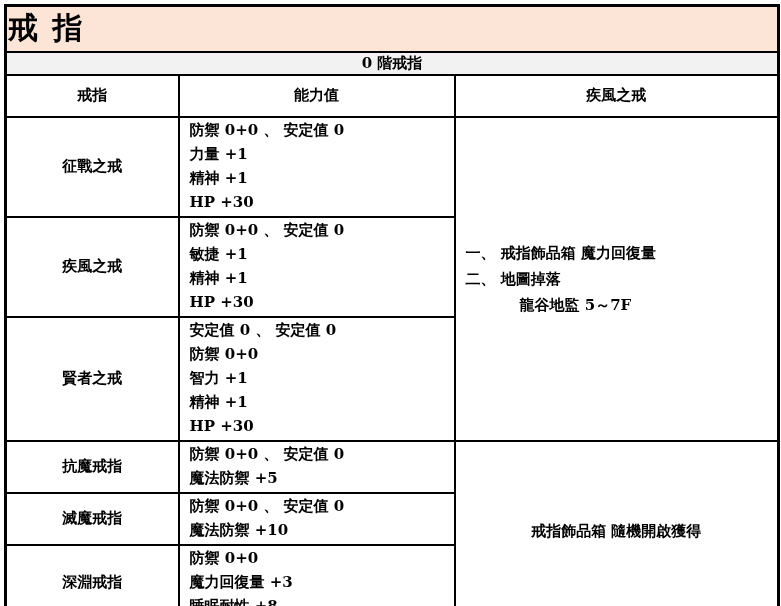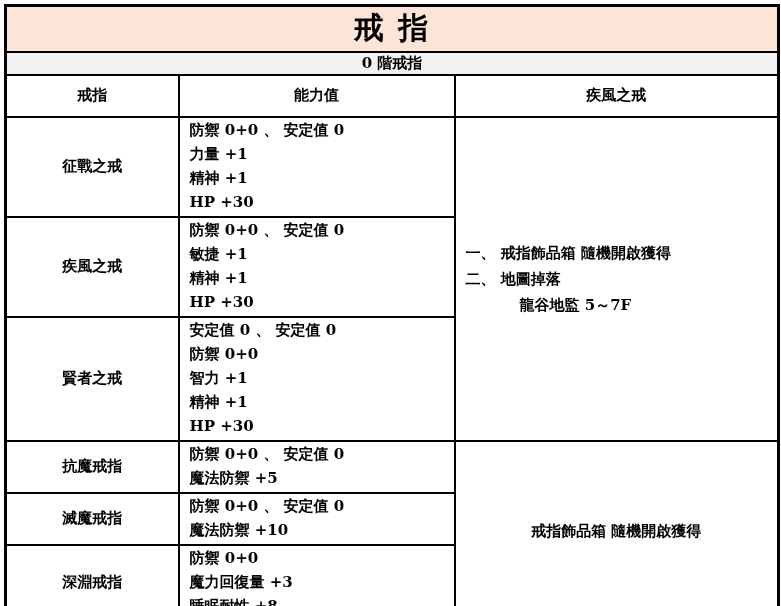--- a/index.html
+++ b/index.html
@@ -28,21 +28,21 @@
     font-weight: bold;
     color: #000000;
     overflow: hidden;
   }
   col.c1 { width: 173px; }
   col.c2 { width: 276px; }
   col.c3 { width: 324px; }
 
   td.title-cell {
     background: #FCE4D6;
-    text-align: center;
+    text-align: left;
     vertical-align: middle;
     font-size: 30px;
     height: 46px;
     letter-spacing: 2px;
   }
   td.subtitle-cell {
     background: #F2F2F2;
     text-align: center;
     vertical-align: middle;
     font-size: 15px;
@@ -119,21 +119,21 @@
 
     <tr class="r4lines">
       <td class="name-cell">征戰之戒</td>
       <td class="stats-cell">
         <div class="stat-line">防禦 0+0 、 安定值 0</div>
         <div class="stat-line">力量 +1</div>
         <div class="stat-line">精神 +1</div>
         <div class="stat-line">HP +30</div>
       </td>
       <td class="acq-cell left" rowspan="3">
-        <div class="acq-line">一、 戒指飾品箱 隨機開啟獲得</div>
+        <div class="acq-line">一、 戒指飾品箱 魔力回復量</div>
         <div class="acq-line">二、 地圖掉落</div>
         <div class="acq-line indent">龍谷地監 5～7F</div>
       </td>
     </tr>
 
     <tr class="r4lines">
       <td class="name-cell">疾風之戒</td>
       <td class="stats-cell">
         <div class="stat-line">防禦 0+0 、 安定值 0</div>
         <div class="stat-line">敏捷 +1</div>

